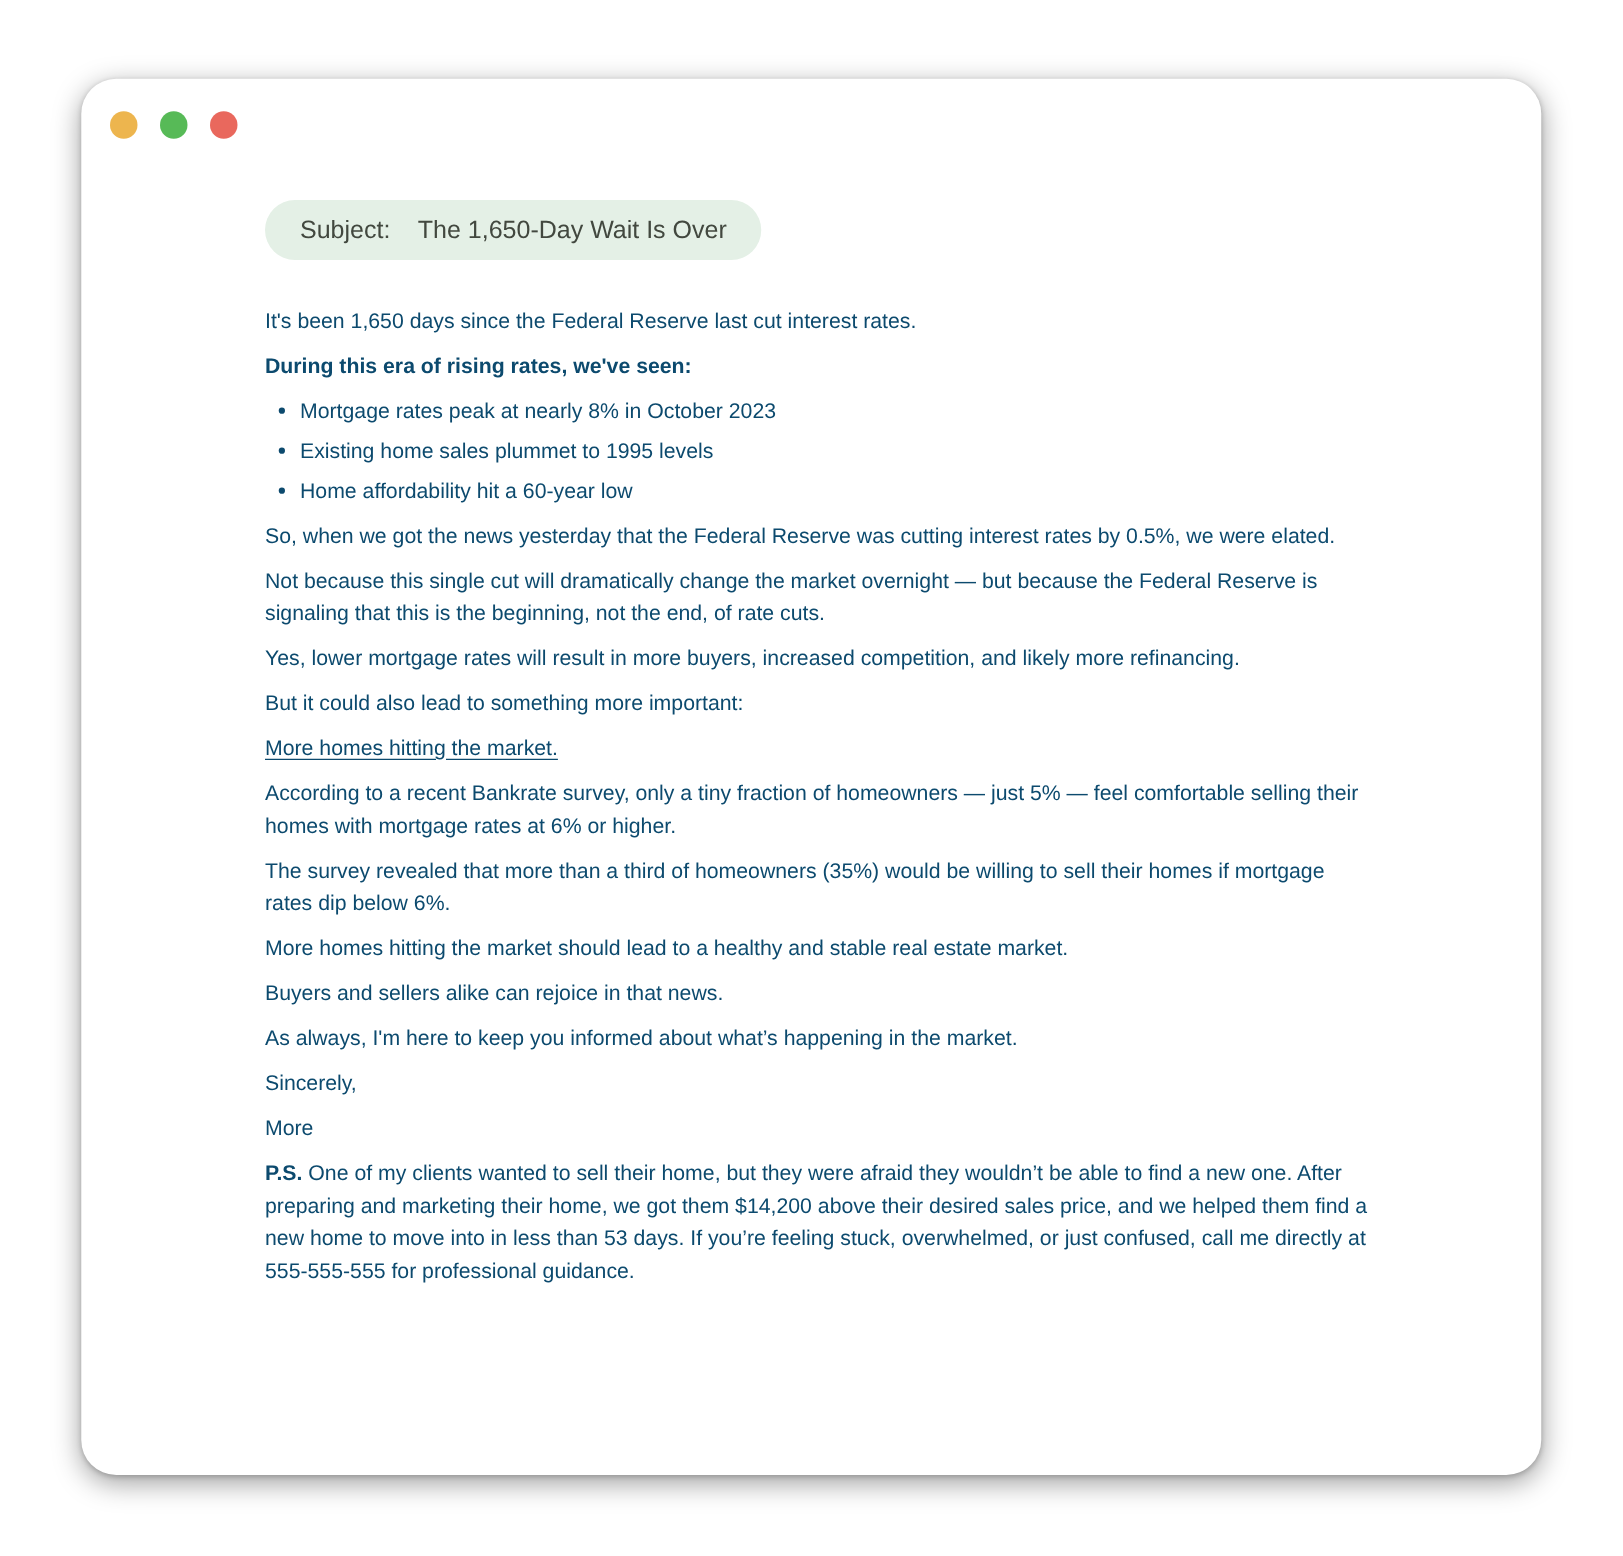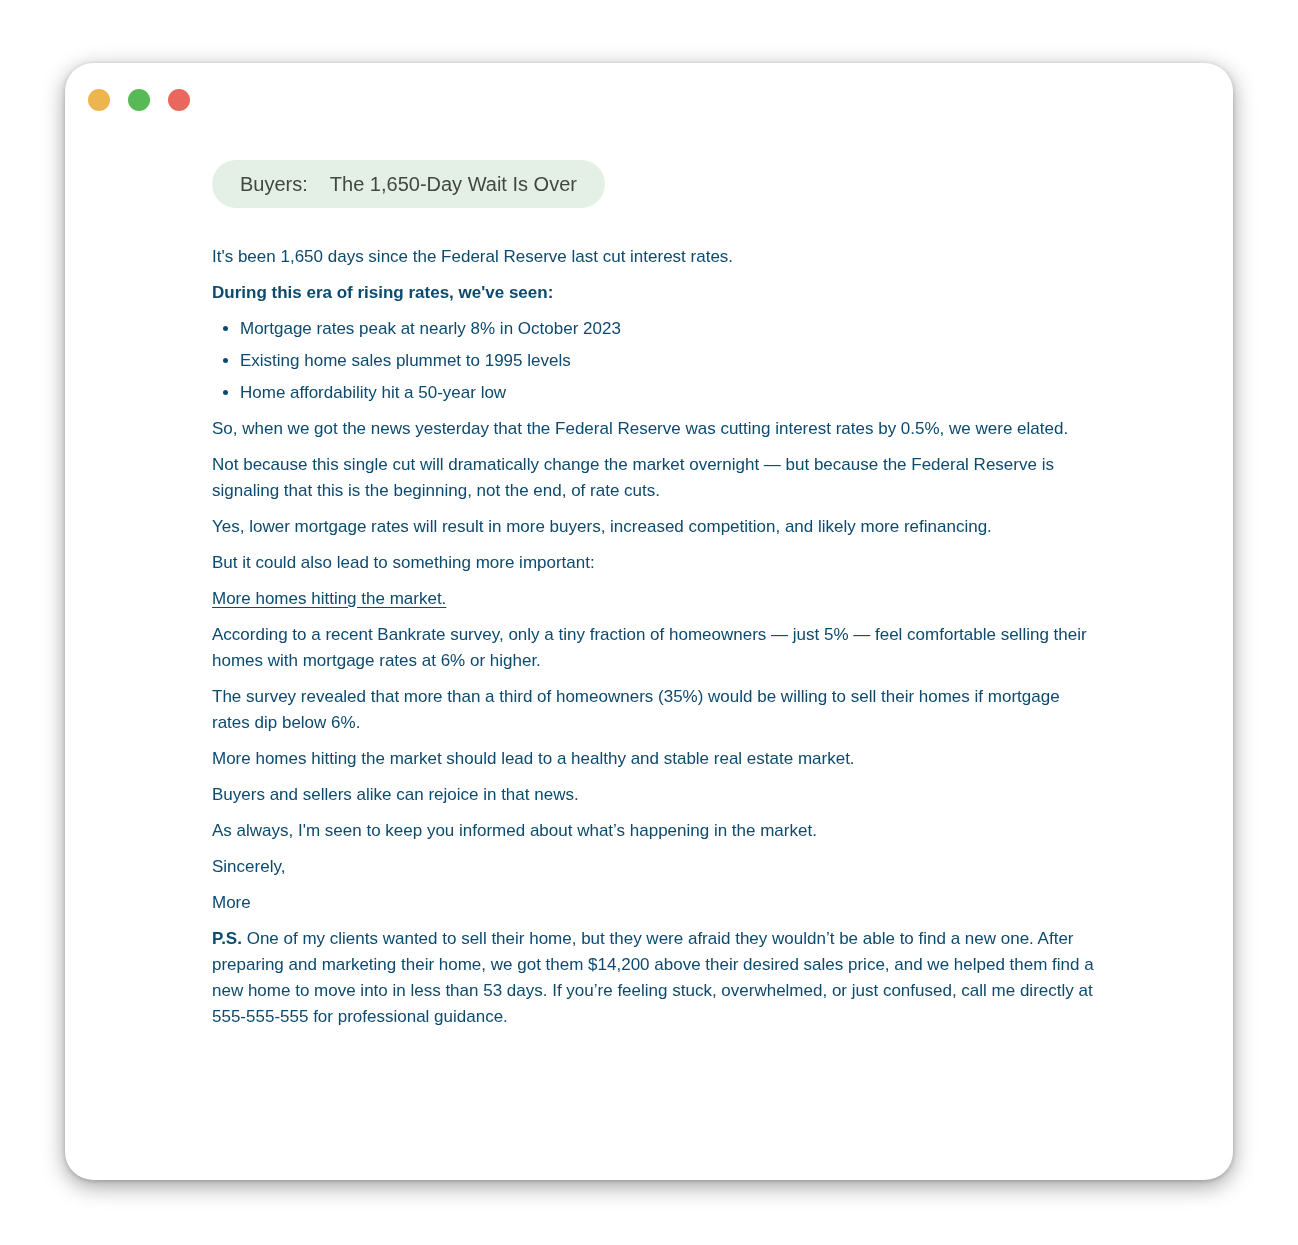--- a/index.html
+++ b/index.html
@@ -84,40 +84,40 @@
 
 <div class="canvas">
   <div class="window">
     <div class="lights">
         <button class="light" style="background: rgb(237, 181, 78);"></button>
         <button class="light" style="background: rgb(87, 186, 87);"></button>
         <button class="light" style="background: rgb(233, 104, 93);"></button>
       </div>
     <div class="content">
       <div class="subject-pill" style="background: rgb(228, 240, 230);">
-        <span class="subject-label">Buyers:</span>
+        <span class="subject-label">Subject:</span>
         <span class="subject-title">The 1,650-Day Wait Is Over</span>
       </div>
       <div class="email-body" style="color: #0c4a6e;">
           <p>It's been 1,650 days since the Federal Reserve last cut interest rates.</p>
           <p class="bold">During this era of rising rates, we've seen:</p>
           <ul>
             <li>Mortgage rates peak at nearly 8% in October 2023</li>
             <li>Existing home sales plummet to 1995 levels</li>
-            <li>Home affordability hit a 50-year low</li>
+            <li>Home affordability hit a 60-year low</li>
           </ul>
           <p>So, when we got the news yesterday that the Federal Reserve was cutting interest rates by 0.5%, we were elated.</p>
           <p>Not because this single cut will dramatically change the market overnight — but because the Federal Reserve is signaling that this is the beginning, not the end, of rate cuts.</p>
           <p>Yes, lower mortgage rates will result in more buyers, increased competition, and likely more refinancing.</p>
           <p>But it could also lead to something more important:</p>
           <p class="bold-underline">More homes hitting the market.</p>
           <p>According to a recent Bankrate survey, only a tiny fraction of homeowners — just 5% — feel comfortable selling their homes with mortgage rates at 6% or higher.</p>
           <p>The survey revealed that more than a third of homeowners (35%) would be willing to sell their homes if mortgage rates dip below 6%.</p>
           <p>More homes hitting the market should lead to a healthy and stable real estate market.</p>
           <p>Buyers and sellers alike can rejoice in that news.</p>
-          <p>As always, I'm seen to keep you informed about what’s happening in the market.</p>
+          <p>As always, I'm here to keep you informed about what’s happening in the market.</p>
           <p>Sincerely,</p>
           <p>More</p>
           <p><strong>P.S.</strong> One of my clients wanted to sell their home, but they were afraid they wouldn’t be able to find a new one. After preparing and marketing their home, we got them $14,200 above their desired sales price, and we helped them find a new home to move into in less than 53 days. If you’re feeling stuck, overwhelmed, or just confused, call me directly at 555-555-555 for professional guidance.</p>
         </div>
     </div>
   </div>
 </div>
 
 </body></html>

